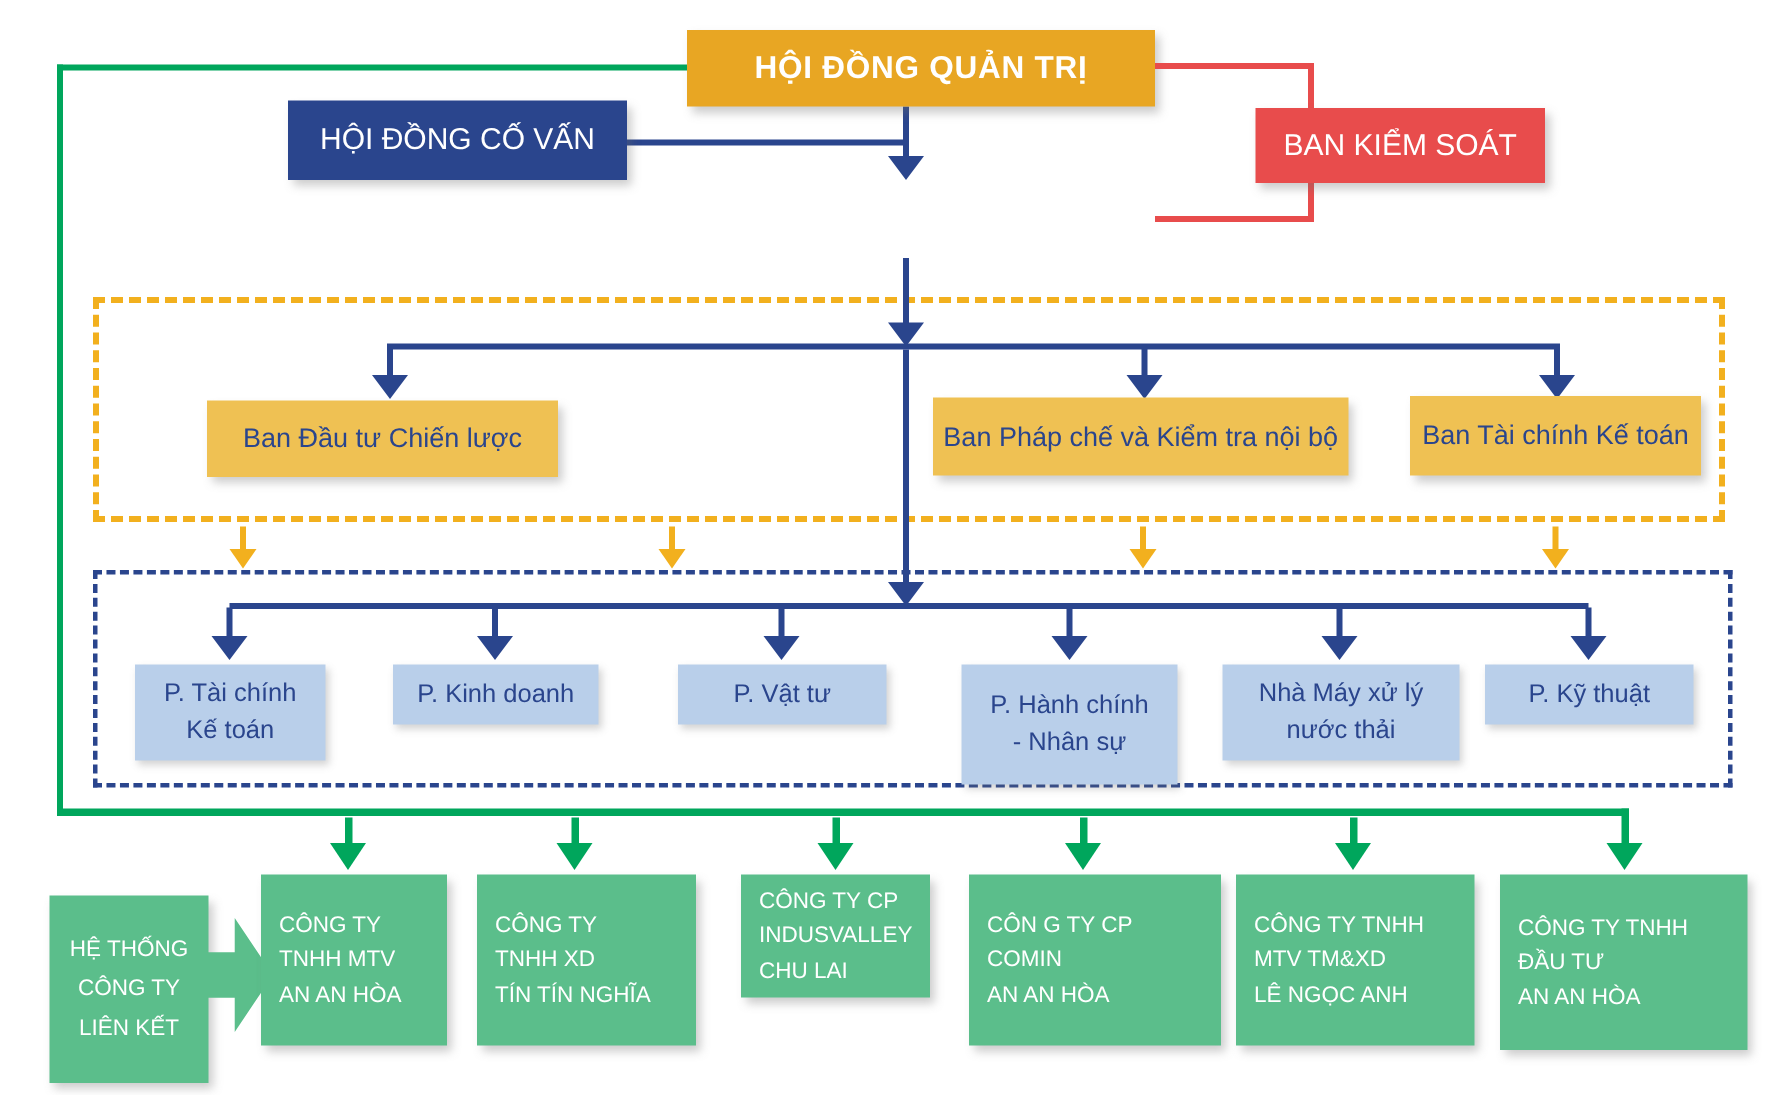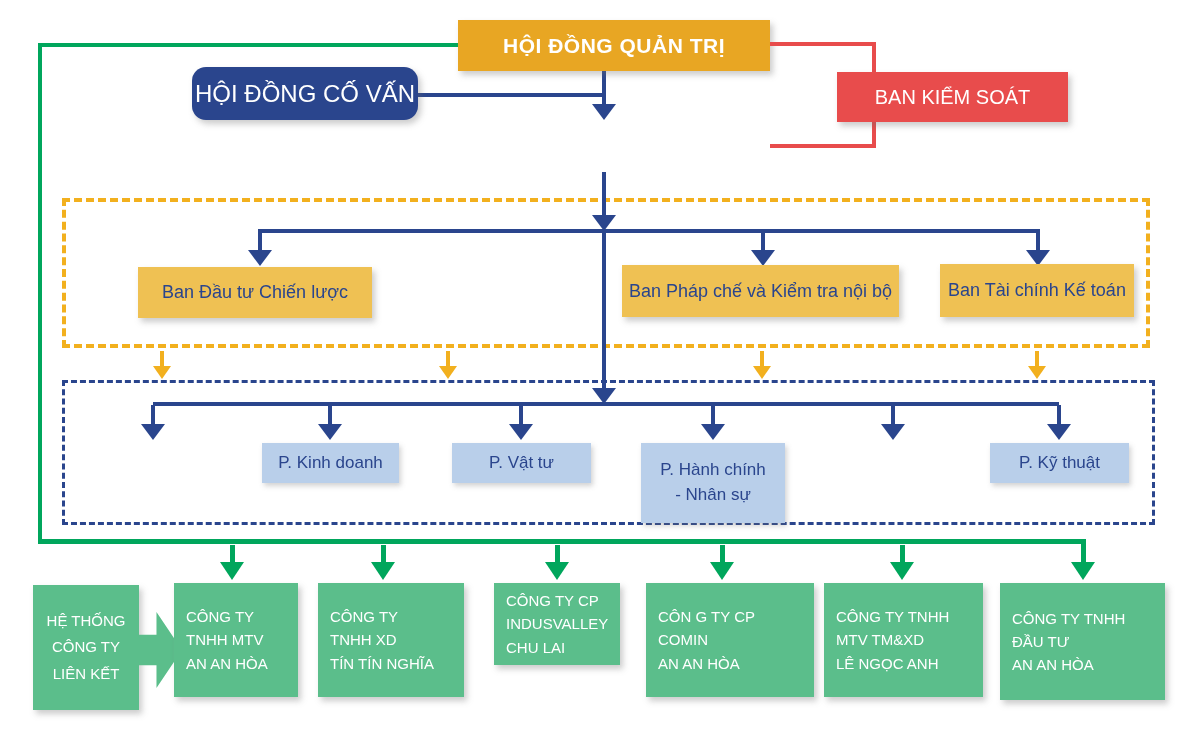--- a/index.html
+++ b/index.html
@@ -12,26 +12,26 @@
     position:relative; width:1190px; height:730px; background:#fff;
     font-family:"Liberation Sans", sans-serif; overflow:hidden;
   }
   .box{
     position:absolute; display:flex; align-items:center; justify-content:center;
     text-align:center; color:#fff; box-shadow:3px 4px 6px rgba(110,110,110,.35);
     box-sizing:border-box;
   }
   .board{background:var(--gold-dark); font-weight:bold; font-size:21px; letter-spacing:.5px;}
   .ceo{background:var(--gold-mid); font-size:21px; letter-spacing:.5px;}
-  .advisory{background:var(--navy); font-size:24px;border-radius:14px;}
+  .advisory{background:var(--navy); font-size:20px;}
   .supervisory{background:var(--red); font-size:20px; z-index:3;}
   .committee{background:var(--gold-light); color:var(--navy); font-size:18px;}
   .dept{background:var(--light-blue); color:var(--navy); font-size:17px; line-height:1.45; box-shadow:2px 3px 5px rgba(110,110,110,.3);}
   .company{background:var(--green-box); font-size:15px; line-height:1.55; justify-content:flex-start; text-align:left; padding-left:12px; padding-right:6px;}
-  .affhead{background:var(--green-box); font-size:15px; line-height:1.75;}
+  .affhead{background:var(--green-box); font-size:15px; line-height:1.75;margin-top:12px;}
   .multiline{white-space:pre-line;}
   .frame{position:absolute; box-sizing:border-box; background:transparent;}
   .frame.yellow{border:4px dashed var(--yellow-line);}
   .frame.blue{border:3px dashed var(--navy);}
   .hl,.vl{position:absolute;}
   .navy-line{background:var(--navy);}
   .red-line{background:var(--red); z-index:2;}
   .green-line{background:var(--green);}
   .yellow-shaft{background:var(--yellow-line);}
   .tri{position:absolute; width:0; height:0;}
@@ -105,30 +105,34 @@
   <span class="tri yellow" style="left:153px;top:366px;"></span>
   <div class="vl yellow-shaft" style="left:446px;top:351px;width:4px;height:16px;"></div>
   <span class="tri yellow" style="left:439px;top:366px;"></span>
   <div class="vl yellow-shaft" style="left:760px;top:351px;width:4px;height:16px;"></div>
   <span class="tri yellow" style="left:753px;top:366px;"></span>
   <div class="vl yellow-shaft" style="left:1035px;top:351px;width:4px;height:16px;"></div>
   <span class="tri yellow" style="left:1028px;top:366px;"></span>
 
   <div class="box board" style="left:458px;top:20px;width:312px;height:51px;">HỘI ĐỒNG QUẢN TRỊ</div>
   <div class="box advisory" style="left:192px;top:67px;width:226px;height:53px;">HỘI ĐỒNG CỐ VẤN</div>
-  <div class="box supervisory" style="left:837px;top:72px;width:231px;height:50px;">BAN KIỂM SOÁT</div>
+  <div class="box supervisory" style="left:837px;top:72px;width:193px;height:50px;">BAN KIỂM SOÁT</div>
 
   <div class="box committee" style="left:138px;top:267px;width:234px;height:51px;">Ban Đầu tư Chiến lược</div>
   <div class="box committee" style="left:622px;top:265px;width:277px;height:52px;">Ban Pháp chế và Kiểm tra nội bộ</div>
   <div class="box committee" style="left:940px;top:264px;width:194px;height:53px;">Ban Tài chính Kế toán</div>
 
+  <div class="box dept multiline" style="left:90px;top:443px;width:127px;height:64px;">P. Tài chính
+Kế toán</div>
   <div class="box dept" style="left:262px;top:443px;width:137px;height:40px;">P. Kinh doanh</div>
   <div class="box dept" style="left:452px;top:443px;width:139px;height:40px;">P. Vật tư</div>
   <div class="box dept multiline" style="left:641px;top:443px;width:144px;height:80px;">P. Hành chính
 - Nhân sự</div>
+  <div class="box dept multiline" style="left:815px;top:443px;width:158px;height:64px;">Nhà Máy xử lý
+nước thải</div>
   <div class="box dept" style="left:990px;top:443px;width:139px;height:40px;">P. Kỹ thuật</div>
 
   <div class="box affhead multiline" style="left:33px;top:585px;width:106px;height:125px;">HỆ THỐNG
 CÔNG TY
 LIÊN KẾT</div>
   <div class="aff-arrow" style="left:138px;top:612px;width:44px;height:76px;"></div>
 
   <div class="box company multiline" style="left:174px;top:583px;width:124px;height:114px;">CÔNG TY
 TNHH MTV
 AN AN HÒA</div>

